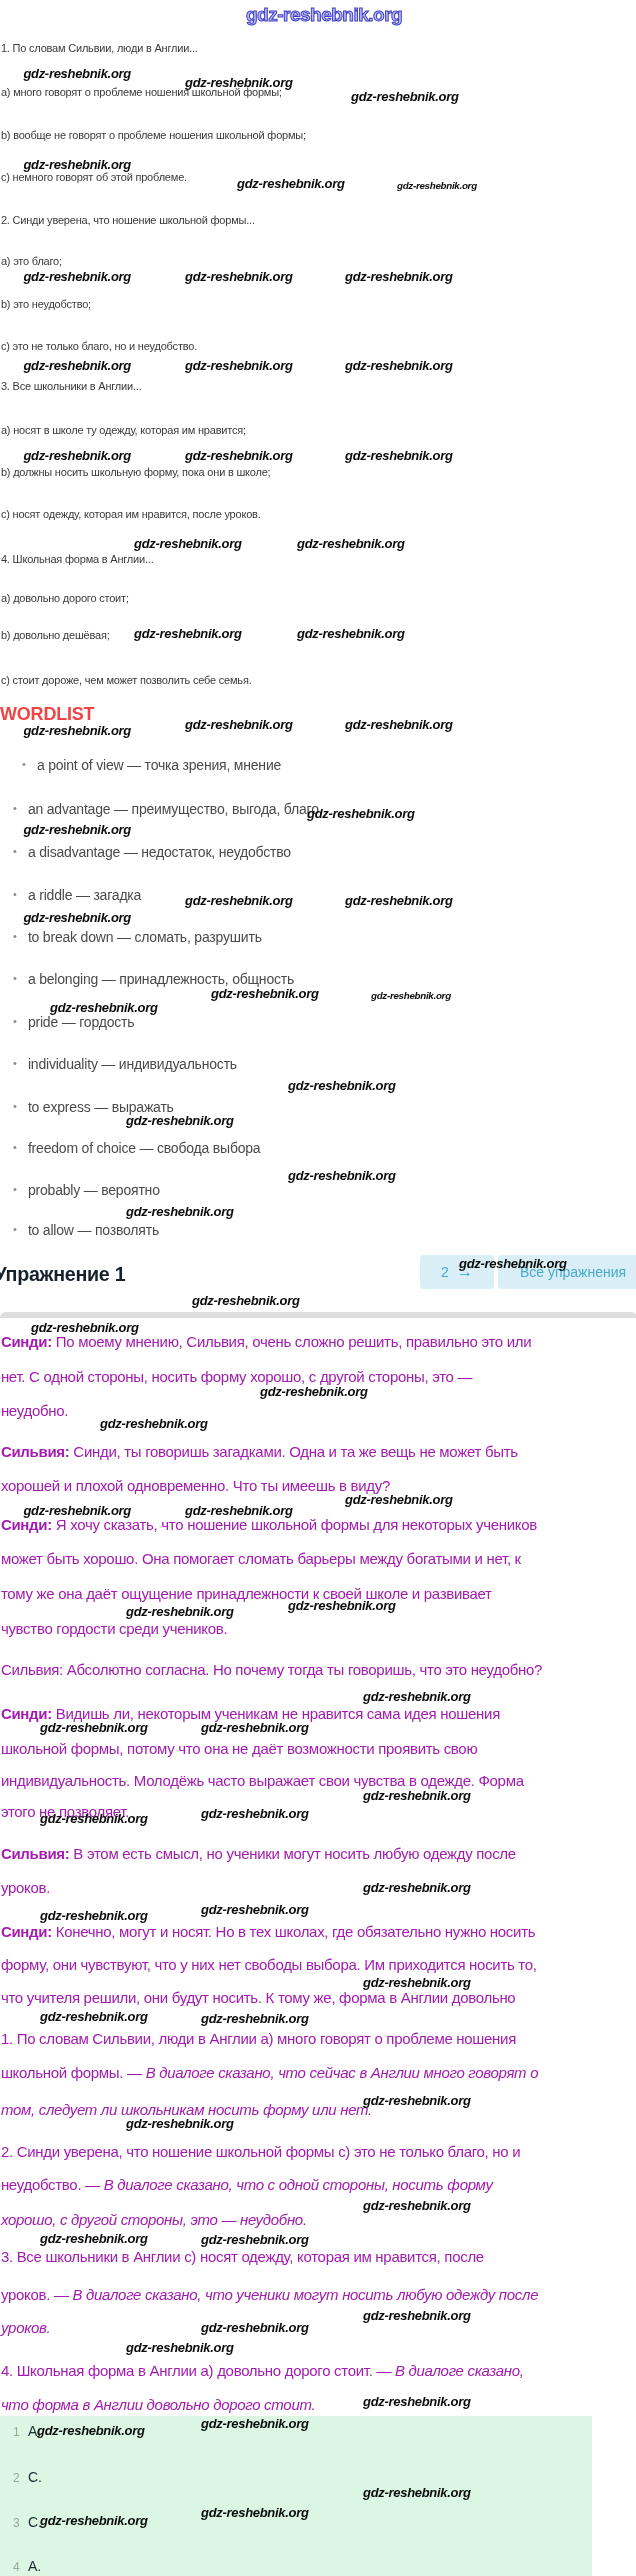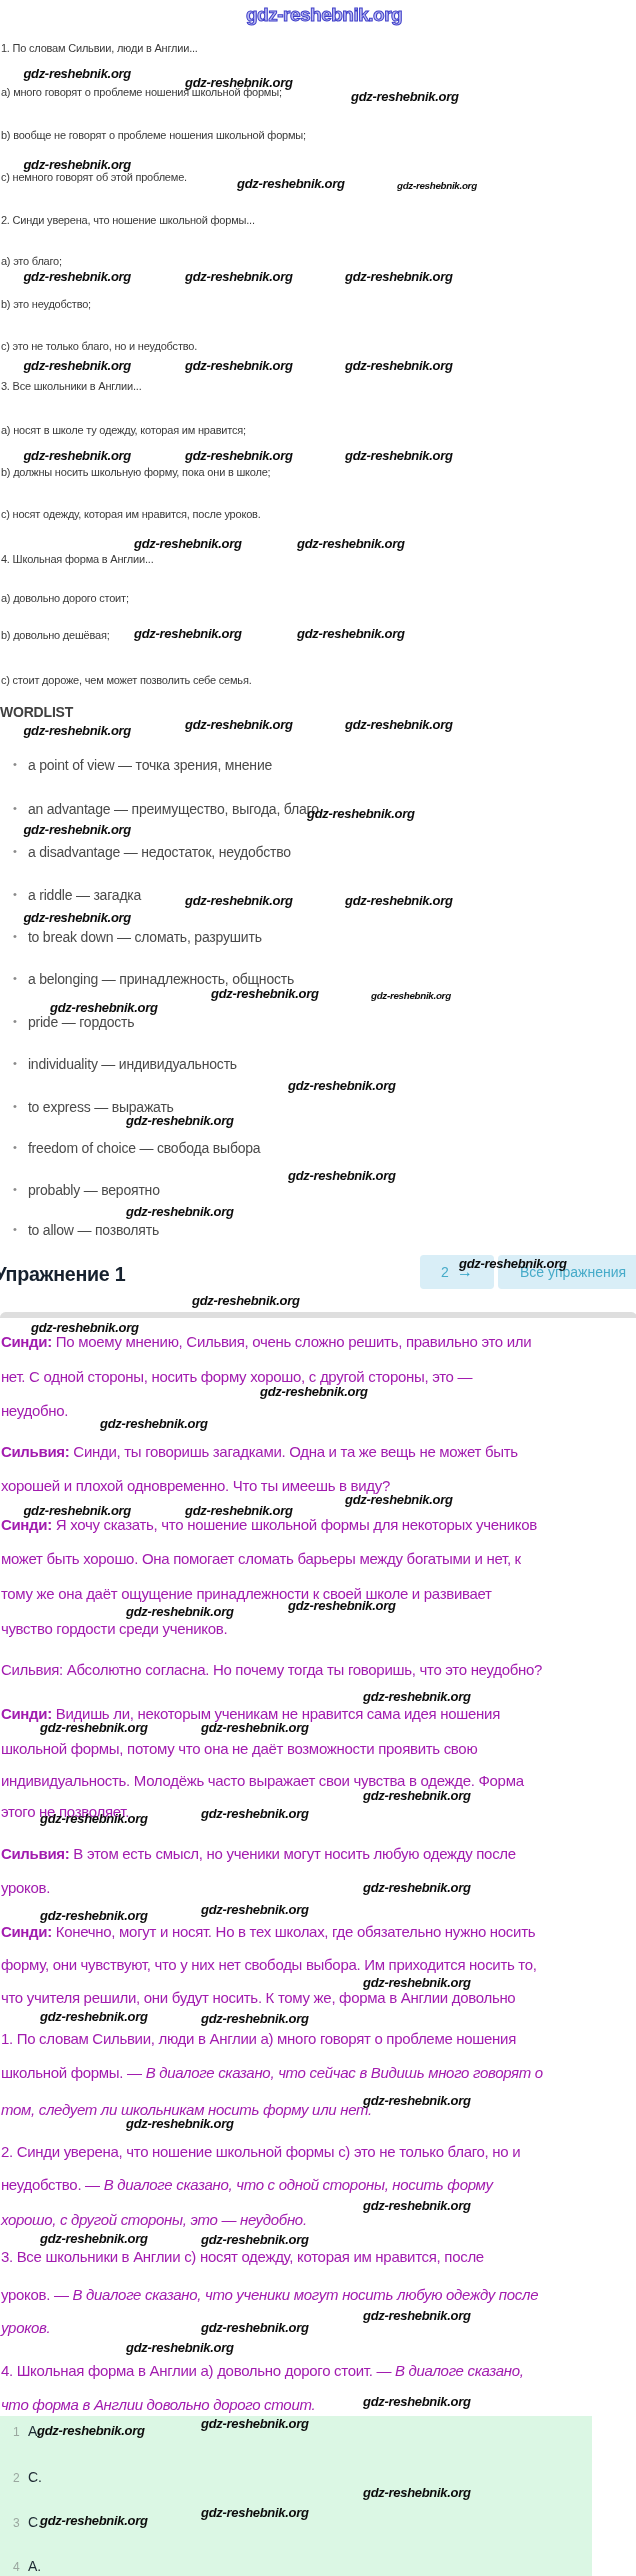--- a/index.html
+++ b/index.html
@@ -18,21 +18,21 @@
           color:#b9b9f0;-webkit-text-stroke:1px #3d3dc9;letter-spacing:-0.5px;z-index:5;}
   .h1{position:absolute;left:-5.6px;top:1263px;font-size:19.7px;font-weight:700;color:#16212e;letter-spacing:-0.3px;}
   .btn{position:absolute;top:1255px;height:34px;background:#d9eef7;border-radius:3.7px;border:none;
        display:flex;align-items:center;justify-content:center;gap:8.4px;
        font-family:"Liberation Sans",sans-serif;font-size:14px;color:#47abc9;cursor:pointer;}
   .btn .arrow{color:#2ea2c6;font-size:16px;}
   .divider{position:absolute;left:0;top:1312px;width:637px;height:5.6px;background:#dedede;border-radius:5.6px 5.6px 0 0;}
   .keybox{position:absolute;left:0;top:2416px;width:592px;height:160px;background:#dbf7e4;}
   .key-num{position:absolute;left:13px;font-size:12px;color:#9aa79f;}
   .key-let{position:absolute;left:28px;font-size:14px;color:#1e2a33;letter-spacing:-0.2px;}
-  .wlt{position:absolute;left:0;top:704px;font-size:14px;font-weight:700;color:#404040;letter-spacing:-0.2px;}
+  .wlt{position:absolute;left:0;top:704px;font-size:18px;font-weight:700;color:#ef4444;letter-spacing:-0.2px;}
 </style>
 </head>
 <body>
 
 <div class="wm-top">gdz-reshebnik.org</div>
 
 <div class="t q" style="left:0.9px;top:42px">1. По словам Сильвии, люди в Англии...</div>
 <div class="t q" style="left:0.9px;top:86px">а) много говорят о проблеме ношения школьной формы;</div>
 <div class="t q" style="left:0.9px;top:129px">b) вообще не говорят о проблеме ношения школьной формы;</div>
 <div class="t q" style="left:0.9px;top:171px">c) немного говорят об этой проблеме.</div>
@@ -46,21 +46,21 @@
 <div class="t q" style="left:0.9px;top:424px">а) носят в школе ту одежду, которая им нравится;</div>
 <div class="t q" style="left:0.9px;top:466px">b) должны носить школьную форму, пока они в школе;</div>
 <div class="t q" style="left:0.9px;top:508px">c) носят одежду, которая им нравится, после уроков.</div>
 
 <div class="t q" style="left:0.9px;top:553px">4. Школьная форма в Англии...</div>
 <div class="t q" style="left:0.9px;top:592px">а) довольно дорого стоит;</div>
 <div class="t q" style="left:0.9px;top:629px">b) довольно дешёвая;</div>
 <div class="t q" style="left:0.9px;top:674px">c) стоит дороже, чем может позволить себе семья.</div>
 
 <div class="wlt">WORDLIST</div>
-<div class="t wl" style="left:13px;top:757px"><span class="bullet">•</span><span>a point of view — точка зрения, мнение</span></div>
+<div class="t wl" style="left:22px;top:757px"><span class="bullet">•</span><span>a point of view — точка зрения, мнение</span></div>
 <div class="t wl" style="left:13px;top:801px"><span class="bullet">•</span><span>an advantage — преимущество, выгода, благо</span></div>
 <div class="t wl" style="left:13px;top:844px"><span class="bullet">•</span><span>a disadvantage — недостаток, неудобство</span></div>
 <div class="t wl" style="left:13px;top:887px"><span class="bullet">•</span><span>a riddle — загадка</span></div>
 <div class="t wl" style="left:13px;top:929px"><span class="bullet">•</span><span>to break down — сломать, разрушить</span></div>
 <div class="t wl" style="left:13px;top:971px"><span class="bullet">•</span><span>a belonging — принадлежность, общность</span></div>
 <div class="t wl" style="left:13px;top:1014px"><span class="bullet">•</span><span>pride — гордость</span></div>
 <div class="t wl" style="left:13px;top:1056px"><span class="bullet">•</span><span>individuality — индивидуальность</span></div>
 <div class="t wl" style="left:13px;top:1099px"><span class="bullet">•</span><span>to express — выражать</span></div>
 <div class="t wl" style="left:13px;top:1140px"><span class="bullet">•</span><span>freedom of choice — свобода выбора</span></div>
 <div class="t wl" style="left:13px;top:1182px"><span class="bullet">•</span><span>probably — вероятно</span></div>
@@ -90,21 +90,21 @@
 <div class="t dlg" style="left:0.9px;top:1740px"><span class="b"></span><span>школьной формы, потому что она не даёт возможности проявить свою</span></div>
 <div class="t dlg" style="left:0.9px;top:1772px"><span class="b"></span><span>индивидуальность. Молодёжь часто выражает свои чувства в одежде. Форма</span></div>
 <div class="t dlg" style="left:0.9px;top:1803px"><span class="b"></span><span>этого не позволяет.</span></div>
 <div class="t dlg" style="left:0.9px;top:1845px"><span class="b">Сильвия:</span><span> В этом есть смысл, но ученики могут носить любую одежду после</span></div>
 <div class="t dlg" style="left:0.9px;top:1879px"><span class="b"></span><span>уроков.</span></div>
 <div class="t dlg" style="left:0.9px;top:1923px"><span class="b">Синди:</span><span> Конечно, могут и носят. Но в тех школах, где обязательно нужно носить</span></div>
 <div class="t dlg" style="left:0.9px;top:1956px"><span class="b"></span><span>форму, они чувствуют, что у них нет свободы выбора. Им приходится носить то,</span></div>
 <div class="t dlg" style="left:0.9px;top:1989px"><span class="b"></span><span>что учителя решили, они будут носить. К тому же, форма в Англии довольно</span></div>
 
 <div class="t ansl" style="left:0.9px;top:2030px"><span>1. По словам Сильвии, люди в Англии а) много говорят о проблеме ношения</span><span class="it"></span></div>
-<div class="t ansl" style="left:0.9px;top:2064px"><span>школьной формы. — </span><span class="it">В диалоге сказано, что сейчас в Видишь много говорят о</span></div>
+<div class="t ansl" style="left:0.9px;top:2064px"><span>школьной формы. — </span><span class="it">В диалоге сказано, что сейчас в Англии много говорят о</span></div>
 <div class="t ansl" style="left:0.9px;top:2101px"><span></span><span class="it">том, следует ли школьникам носить форму или нет.</span></div>
 <div class="t ansl" style="left:0.9px;top:2143px"><span>2. Синди уверена, что ношение школьной формы с) это не только благо, но и</span><span class="it"></span></div>
 <div class="t ansl" style="left:0.9px;top:2176px"><span>неудобство. — </span><span class="it">В диалоге сказано, что с одной стороны, носить форму</span></div>
 <div class="t ansl" style="left:0.9px;top:2211px"><span></span><span class="it">хорошо, с другой стороны, это — неудобно.</span></div>
 <div class="t ansl" style="left:0.9px;top:2248px"><span>3. Все школьники в Англии с) носят одежду, которая им нравится, после</span><span class="it"></span></div>
 <div class="t ansl" style="left:0.9px;top:2286px"><span>уроков. — </span><span class="it">В диалоге сказано, что ученики могут носить любую одежду после</span></div>
 <div class="t ansl" style="left:0.9px;top:2319px"><span></span><span class="it">уроков.</span></div>
 <div class="t ansl" style="left:0.9px;top:2362px"><span>4. Школьная форма в Англии а) довольно дорого стоит. — </span><span class="it">В диалоге сказано,</span></div>
 <div class="t ansl" style="left:0.9px;top:2396px"><span></span><span class="it">что форма в Англии довольно дорого стоит.</span></div>
 

